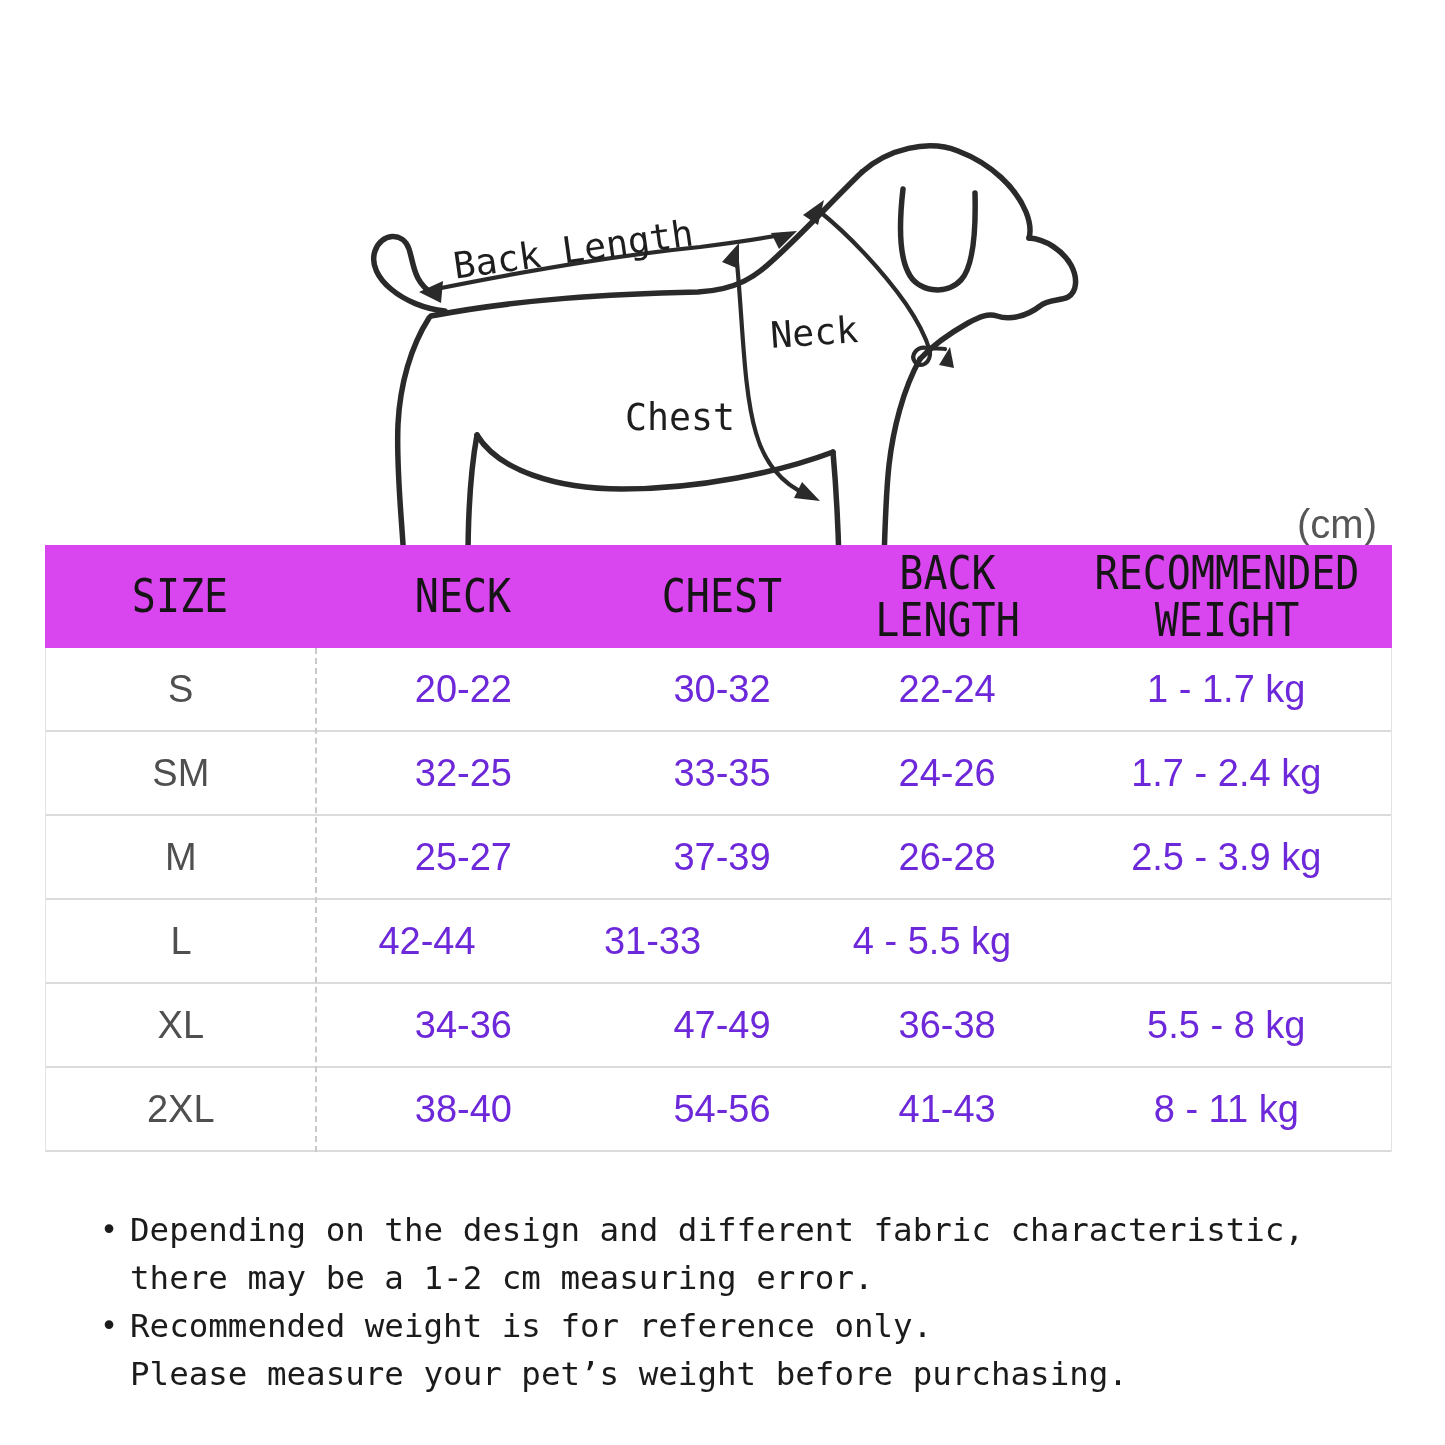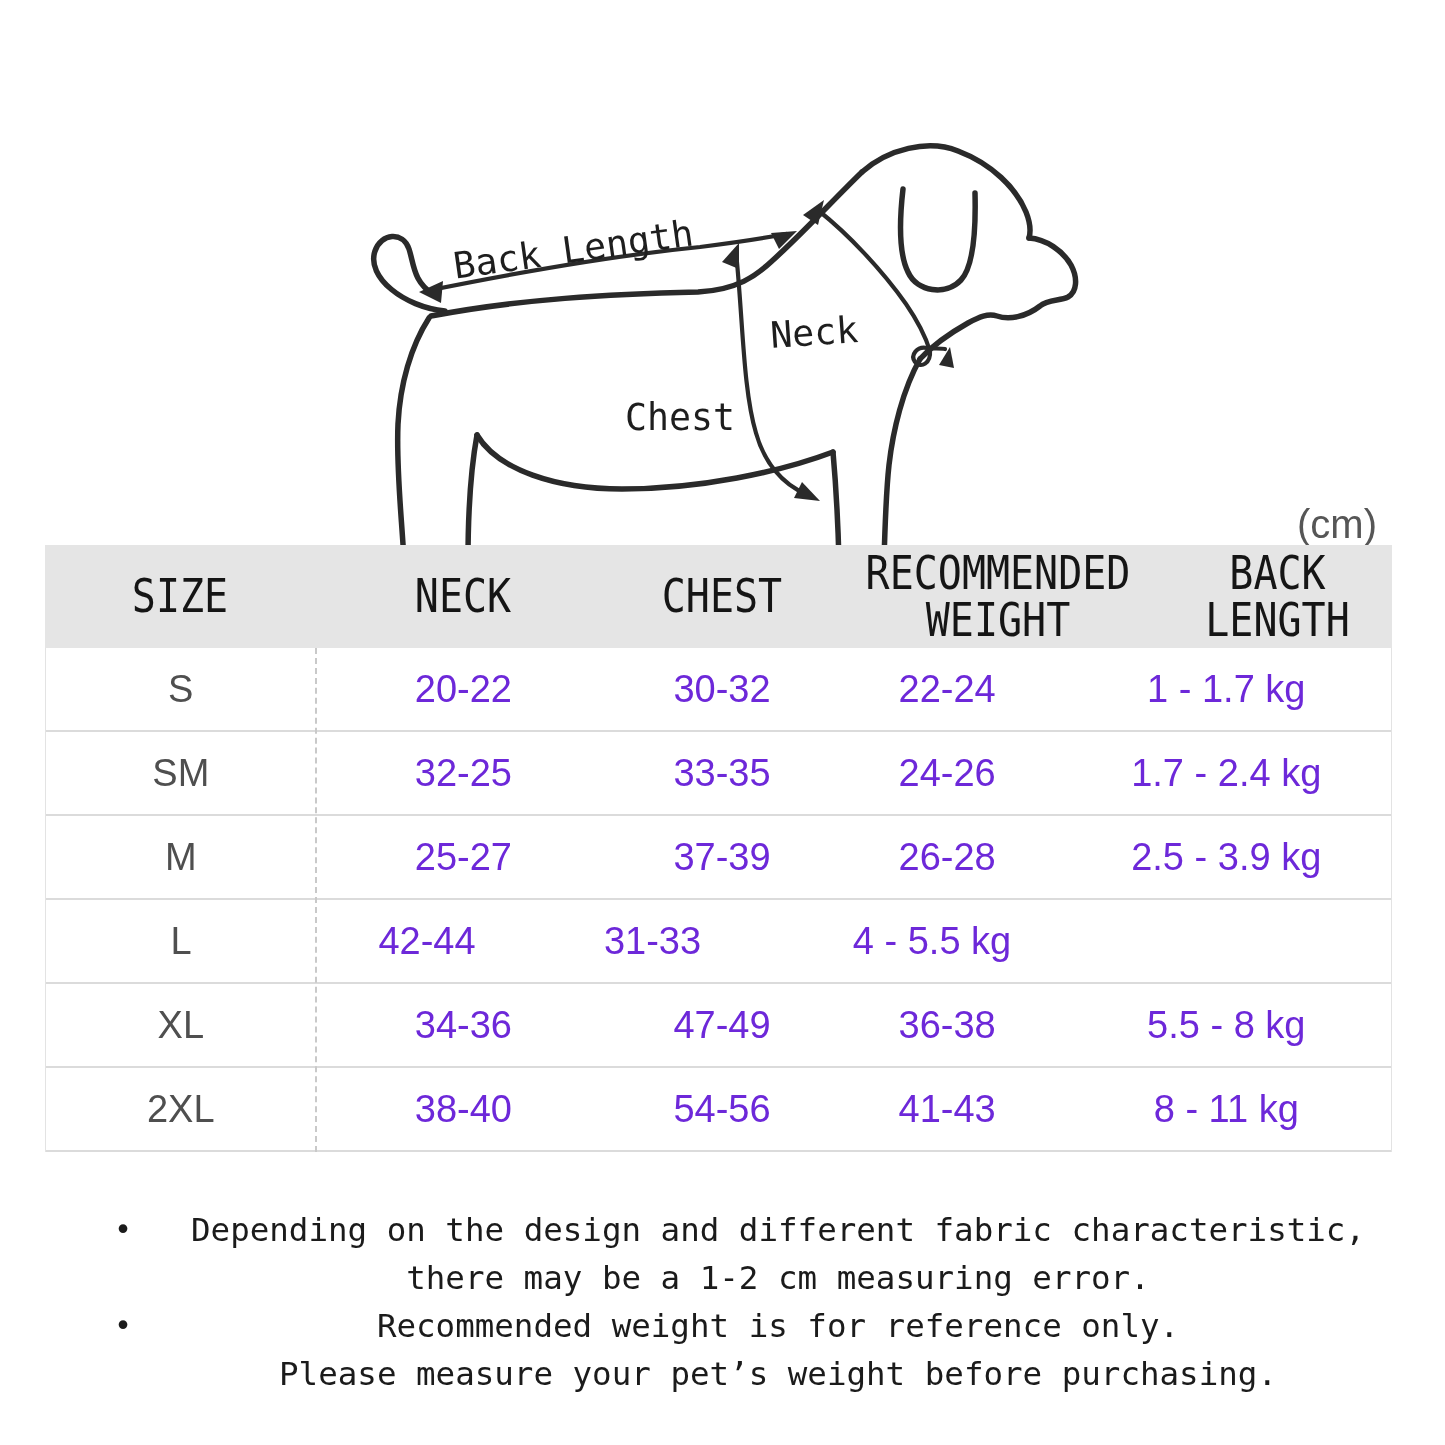--- a/index.html
+++ b/index.html
@@ -44,21 +44,21 @@
   
   .unit-label{
     position:absolute;top:478px;right:68px;
     font-family:"Liberation Sans",sans-serif;
     font-size:40px;color:#565656;margin-top:24px;
   }
 
   
   .size-table{position:absolute;top:545px;left:45px;width:1347px;}
   .thead{
-    display:flex;height:103px;background:#e5e5e5;align-items:center;
+    display:flex;height:103px;background:#d946ef;align-items:center;
   }
   .th{
     display:flex;flex-direction:column;justify-content:center;
     text-align:center;
     font-family:"DejaVu Sans Mono",monospace;
     font-size:40px;line-height:47px;color:#151515;
   }
   .th span{display:block;transform:scaleY(1.15);}
   .tbody{
     position:relative;
@@ -80,23 +80,23 @@
   .c3{width:222px;}
   .c4{width:229px;}
   .c5{width:330px;}
   .col-divider{
     position:absolute;left:269px;top:0;bottom:0;
     border-left:2px dashed #c9c9c9;
   }
 
   
   .notes{
-    position:absolute;top:1206px;left:112px;width:1300px;
-    font-family:"DejaVu Sans Mono",monospace;
-    font-size:32.5px;line-height:48px;color:#1b1b1b;text-align:center;
+    position:absolute;top:1206px;left:98px;width:1300px;
+    font-family:"DejaVu Sans Mono",monospace;
+    font-size:32.5px;line-height:48px;color:#1b1b1b;
   }
   .note{position:relative;padding-left:32px;}
   .note::before{
     content:"\2022";
     position:absolute;left:2px;top:0;
     font-size:30px;
   }
   .note-line{display:block;}
 </style>
 </head>
@@ -153,27 +153,27 @@
           <span></span>
       </div>
       <div class="th c2">
         <span>NECK</span>
           <span></span>
       </div>
       <div class="th c3">
         <span>CHEST</span>
           <span></span>
       </div>
+      <div class="th c4">
+        <span>BACK</span>
+          <span>LENGTH</span>
+      </div>
       <div class="th c5">
         <span>RECOMMENDED</span>
           <span>WEIGHT</span>
-      </div>
-      <div class="th c4">
-        <span>BACK</span>
-          <span>LENGTH</span>
       </div>
     </div>
 
     <div class="tbody">
       <div class="tr">
         <div class="td size-cell c1">S</div>
         <div class="td c2">20-22</div>
         <div class="td c3">30-32</div>
         <div class="td c4">22-24</div>
         <div class="td c5">1 - 1.7 kg</div>

